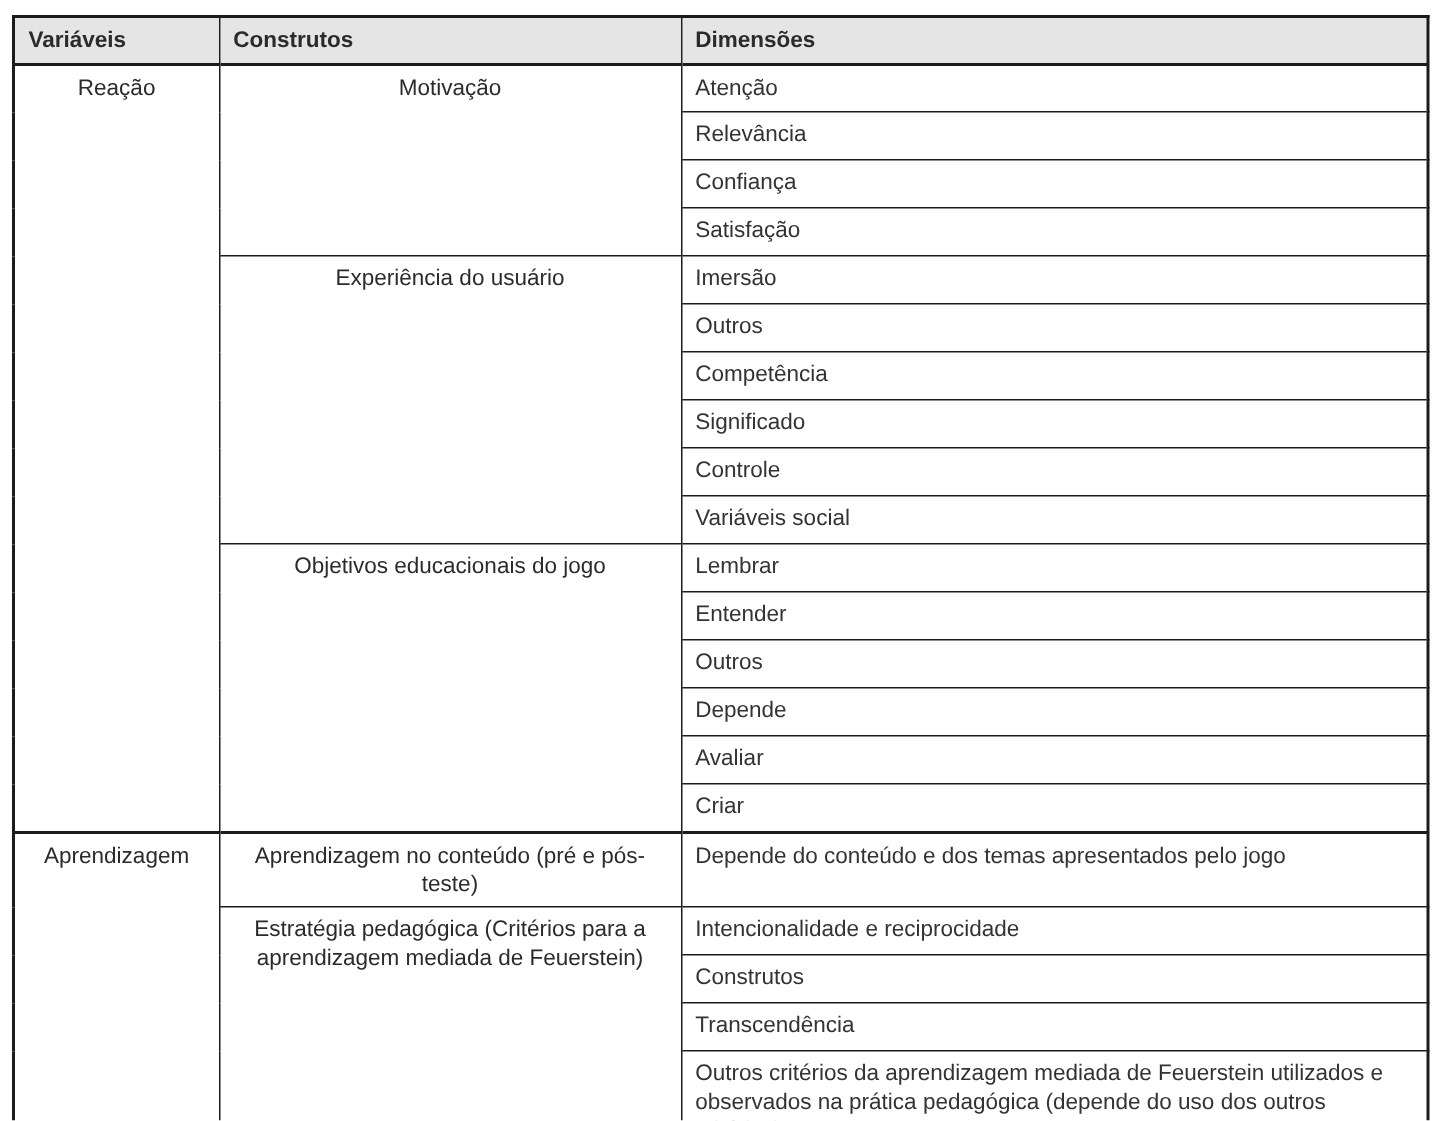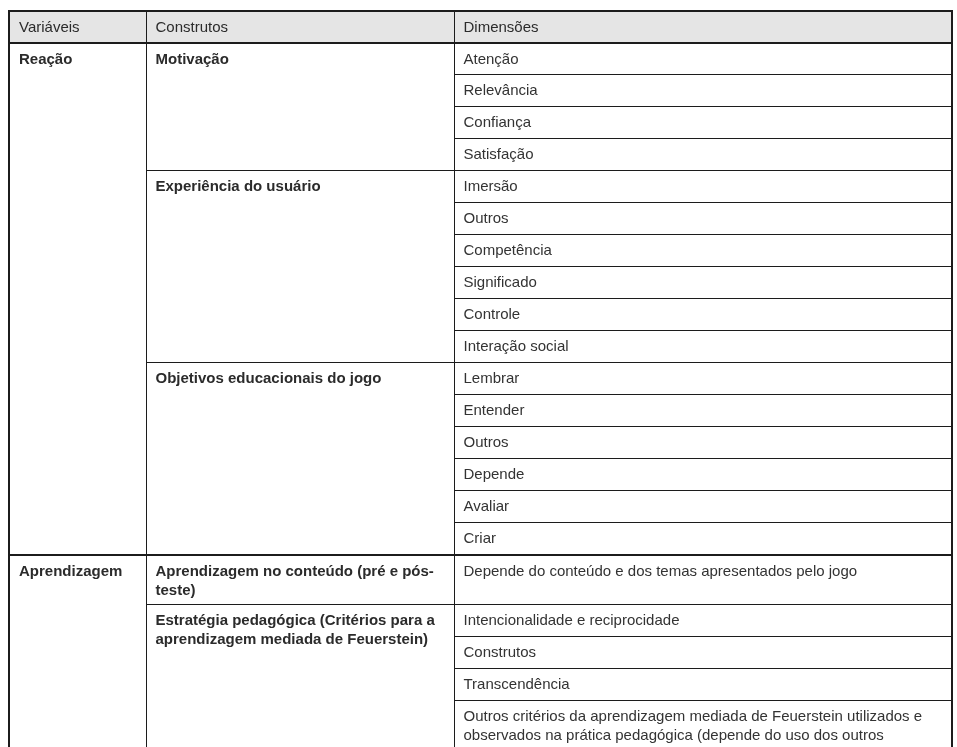--- a/index.html
+++ b/index.html
@@ -38,29 +38,30 @@
     padding:6px 9px 5px 9px;
     font-size:15px;
     line-height:1.25;
     text-align:left;
     vertical-align:top;
     color:var(--text);
     overflow:hidden;
   }
   thead th{
     background:var(--header-bg);
-    font-weight:normal;
+    font-weight:bold;
     color:var(--text-bold);
     border-bottom:2px solid var(--border);
     height:15px;
   }
   tbody tr{height:32px;}
   td.var-cell,td.con-cell{
-    font-weight:bold;
+    font-weight:normal;
     color:var(--text-bold);
+    text-align:center;
   }
   tr.group-start td{
     border-top:2px solid var(--border);
   }
 </style>
 </head>
 <body>
 
 <div class="page">
   <table class="model-table">
@@ -101,21 +102,21 @@
         <tr>
           <td class="dim-cell">Competência</td>
         </tr>
         <tr>
           <td class="dim-cell">Significado</td>
         </tr>
         <tr>
           <td class="dim-cell">Controle</td>
         </tr>
         <tr>
-          <td class="dim-cell">Interação social</td>
+          <td class="dim-cell">Variáveis social</td>
         </tr>
         <tr>
           <td class="con-cell" rowspan="6">Objetivos educacionais do jogo</td>
           <td class="dim-cell">Lembrar</td>
         </tr>
         <tr>
           <td class="dim-cell">Entender</td>
         </tr>
         <tr>
           <td class="dim-cell">Outros</td>

